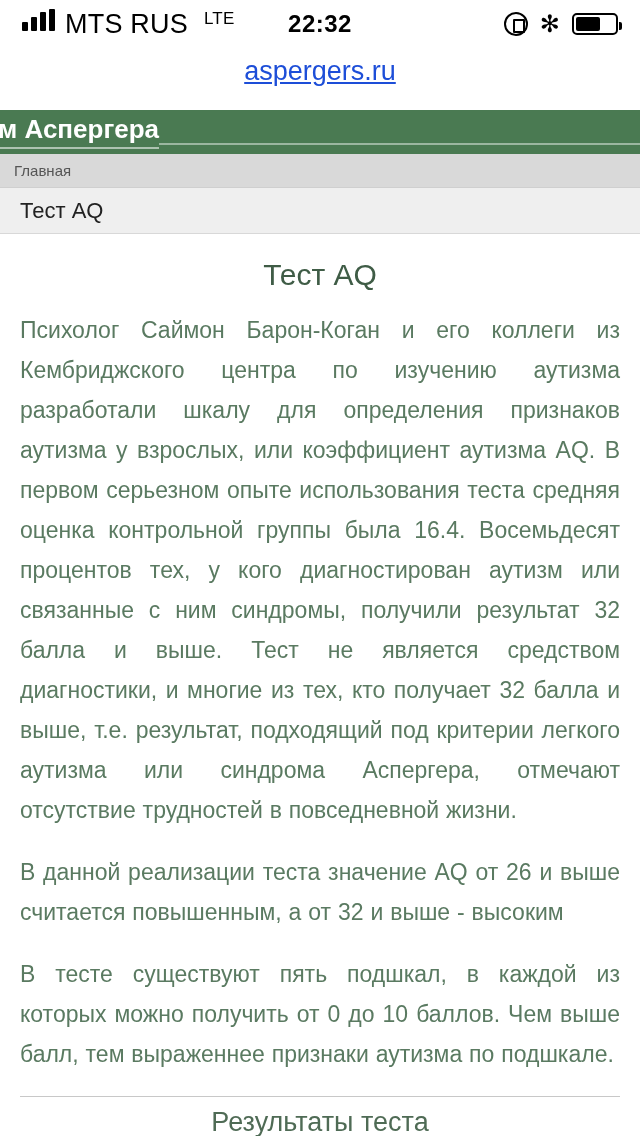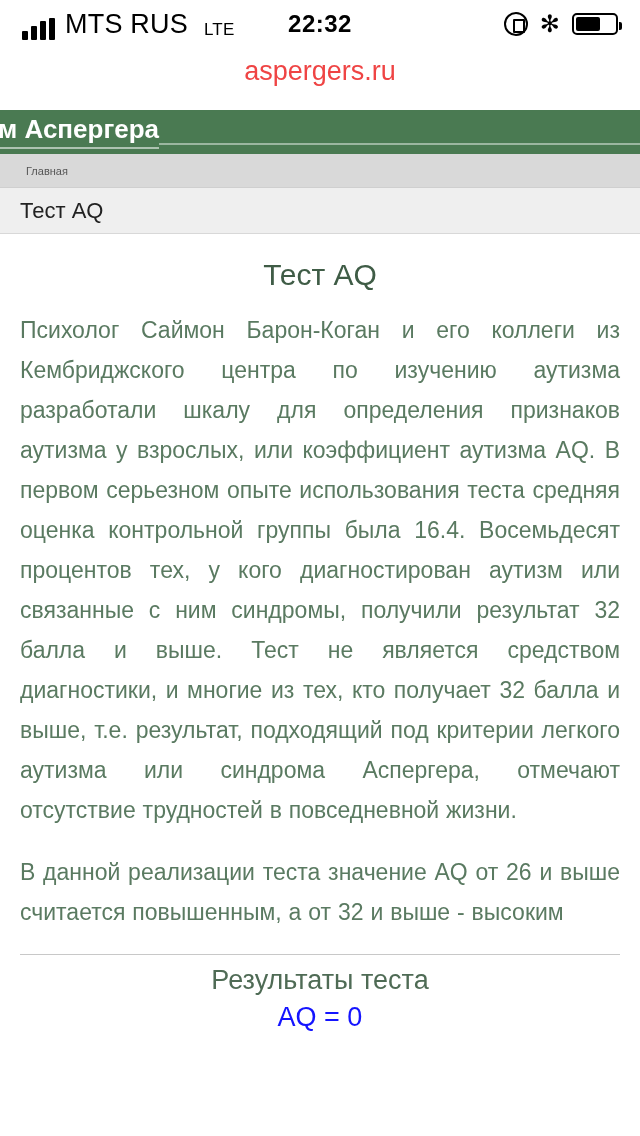--- a/index.html
+++ b/index.html
@@ -14,21 +14,21 @@
   .statusbar {
     height: 48px;
     display: flex;
     align-items: center;
     padding: 0 22px;
     background: #ffffff;
     color: #000;
     font-size: 27px;
     letter-spacing: 0.2px;
   }
-  .sb-left { display: flex; align-items: flex-end; gap: 10px; flex: 1 1 0; }
+  .sb-left { display: flex; align-items: flex-start; gap: 10px; flex: 1 1 0; }
   .sb-center { flex: 0 0 auto; font-weight: 700; font-size: 24px; letter-spacing: 0.5px;}
   .sb-right { display: flex; align-items: center; justify-content: flex-end; gap: 12px; flex: 1 1 0; }
 
   .signal { display: flex; align-items: flex-end; gap: 3px; height: 22px; }
   .signal i { display: block; width: 6px; background: #000; border-radius: 1px; }
   .signal i:nth-child(1) { height: 9px; }
   .signal i:nth-child(2) { height: 14px; }
   .signal i:nth-child(3) { height: 19px; }
   .signal i:nth-child(4) { height: 22px; background: #000; }
 
@@ -53,21 +53,22 @@
     width: 3px; height: 8px; background: #000; border-radius: 0 2px 2px 0;
   }
   .battery > span { display: block; height: 100%; width: 62%; background: #000; border-radius: 2px; }
 
   
   .urlbar {
     height: 46px;
     display: flex; align-items: center; justify-content: center;
     background: #ffffff;
     font-size: 27px;
-    color: #ef4444;
+    color: #1d4ed8;
+    text-decoration: underline;
   }
 
   
   .site-header {
     background: #4a7a52;
     height: 44px;
     display: flex; align-items: flex-end;
     padding: 0 0 2px 0;
     overflow: hidden;
     margin-top: 16px;
@@ -85,23 +86,23 @@
     height: 2px; background: rgba(255,255,255,0.45); flex: 1 1 auto;
     margin-bottom: 4px;
   }
   .header-wrap { display: flex; align-items: flex-end; width: 100%; padding-bottom: 3px; }
 
   
   .breadcrumb {
     background: #d9d9d9;
     height: 34px;
     display: flex; align-items: center;
-    padding: 0 26px;
+    padding: 0 14px;
     color: #555;
-    font-size: 11px;
+    font-size: 15px;
     border-bottom: 1px solid #cfcfcf;
   }
 
   
   .pagelabel {
     background: #efefef;
     height: 46px;
     display: flex; align-items: center;
     padding: 0 20px;
     color: #222;
@@ -189,19 +190,20 @@
 
 <div class="pagelabel">
   <span>Тест AQ</span>
 </div>
 
 <div class="content">
   <h1 class="page-title">Тест AQ</h1>
 
   <p class="para">Психолог Саймон Барон-Коган и его коллеги из Кембриджского центра по изучению аутизма разработали шкалу для определения признаков аутизма у взрослых, или коэффициент аутизма AQ. В первом серьезном опыте использования теста средняя оценка контрольной группы была 16.4. Восемьдесят процентов тех, у кого диагностирован аутизм или связанные с ним синдромы, получили результат 32 балла и выше. Тест не является средством диагностики, и многие из тех, кто получает 32 балла и выше, т.е. результат, подходящий под критерии легкого аутизма или синдрома Аспергера, отмечают отсутствие трудностей в повседневной жизни.</p>
   <p class="para">В данной реализации теста значение AQ от 26 и выше считается повышенным, а от 32 и выше - высоким</p>
+  <p class="para">В тесте существуют пять подшкал, в каждой из которых можно получить от 0 до 10 баллов. Чем выше балл, тем выраженнее признаки аутизма по подшкале.</p>
 
   <div class="divider"></div>
 
   <h2 class="results-title">Результаты теста</h2>
   <div class="aq-score">AQ = 0</div>
 
 </div>
 
 </body></html>

